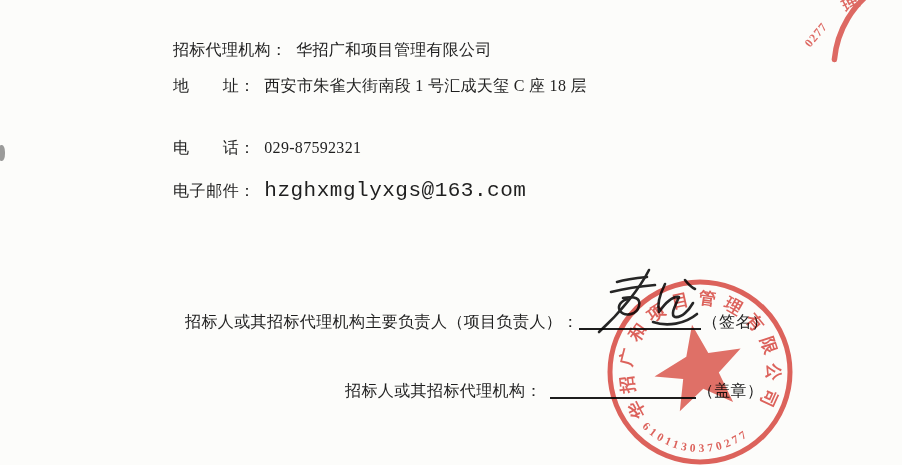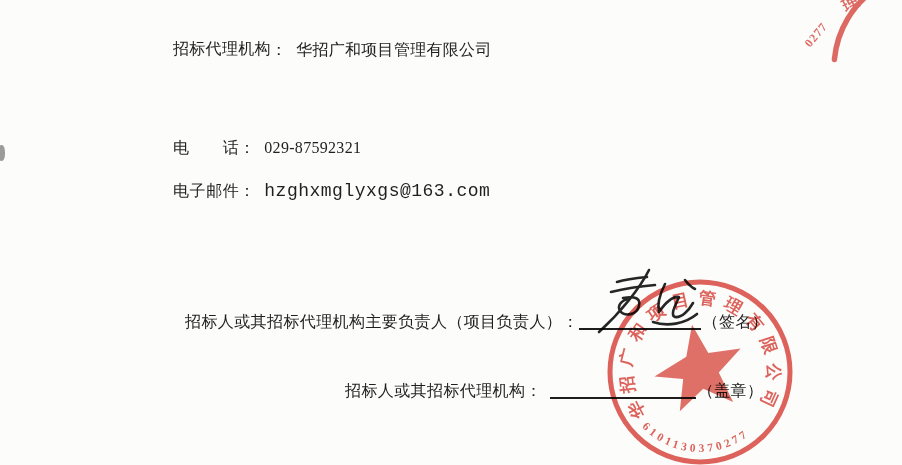--- a/index.html
+++ b/index.html
@@ -15,24 +15,24 @@
   .row{
     position:absolute;left:173px;
     font-size:16px;line-height:20px;height:20px;
     letter-spacing:.3px;white-space:nowrap;
   }
   .lbl{
     display:inline-block;width:66px;
     text-align:justify;text-align-last:justify;
     vertical-align:top;
   }
-  .lbl.wide{width:auto;text-align-last:auto;font-family:Liberation Mono, monospace;}
+  .lbl.wide{width:auto;text-align-last:auto;}
   .colon{display:inline-block;}
   .val{margin-left:9px;}
-  .val.mono{font-family:"Liberation Mono","DejaVu Sans Mono",monospace;font-size:18px;letter-spacing:.5px;}
+  .val.mono{font-family:"Liberation Mono","DejaVu Sans Mono",monospace;font-size:21px;letter-spacing:.5px;}
   
   .sigline{
     position:absolute;font-size:16px;line-height:20px;white-space:nowrap;
     letter-spacing:.4px;
   }
   .uline{
     display:inline-block;height:6px;
     border-bottom:2px solid #1d1d1d;
     vertical-align:-3px;
   }
@@ -48,20 +48,23 @@
     background:#4a4a4a;opacity:.55;border-radius:45%;
   }
 </style>
 </head>
 <body>
 
 <div class="page">
 
   <div class="row" style="top:40px">
     <span class="lbl wide">招标代理机构</span><span class="colon">：</span><span class="val">华招广和项目管理有限公司</span>
+  </div>
+  <div class="row" style="top:76px">
+    <span class="lbl">地址</span><span class="colon">：</span><span class="val">西安市朱雀大街南段 1 号汇成天玺 C 座 18 层</span>
   </div>
   <div class="row" style="top:138px">
     <span class="lbl">电话</span><span class="colon">：</span><span class="val">029-87592321</span>
   </div>
   <div class="row" style="top:181px">
     <span class="lbl">电子邮件</span><span class="colon">：</span><span class="val mono">hzghxmglyxgs@163.com</span>
   </div>
 
   <div class="sigline" style="left:345px;top:381px">
     <span>招标人或其招标代理机构：</span><span class="uline" style="width:146px;margin-left:8px"></span><span class="suffix">（盖章）</span>

